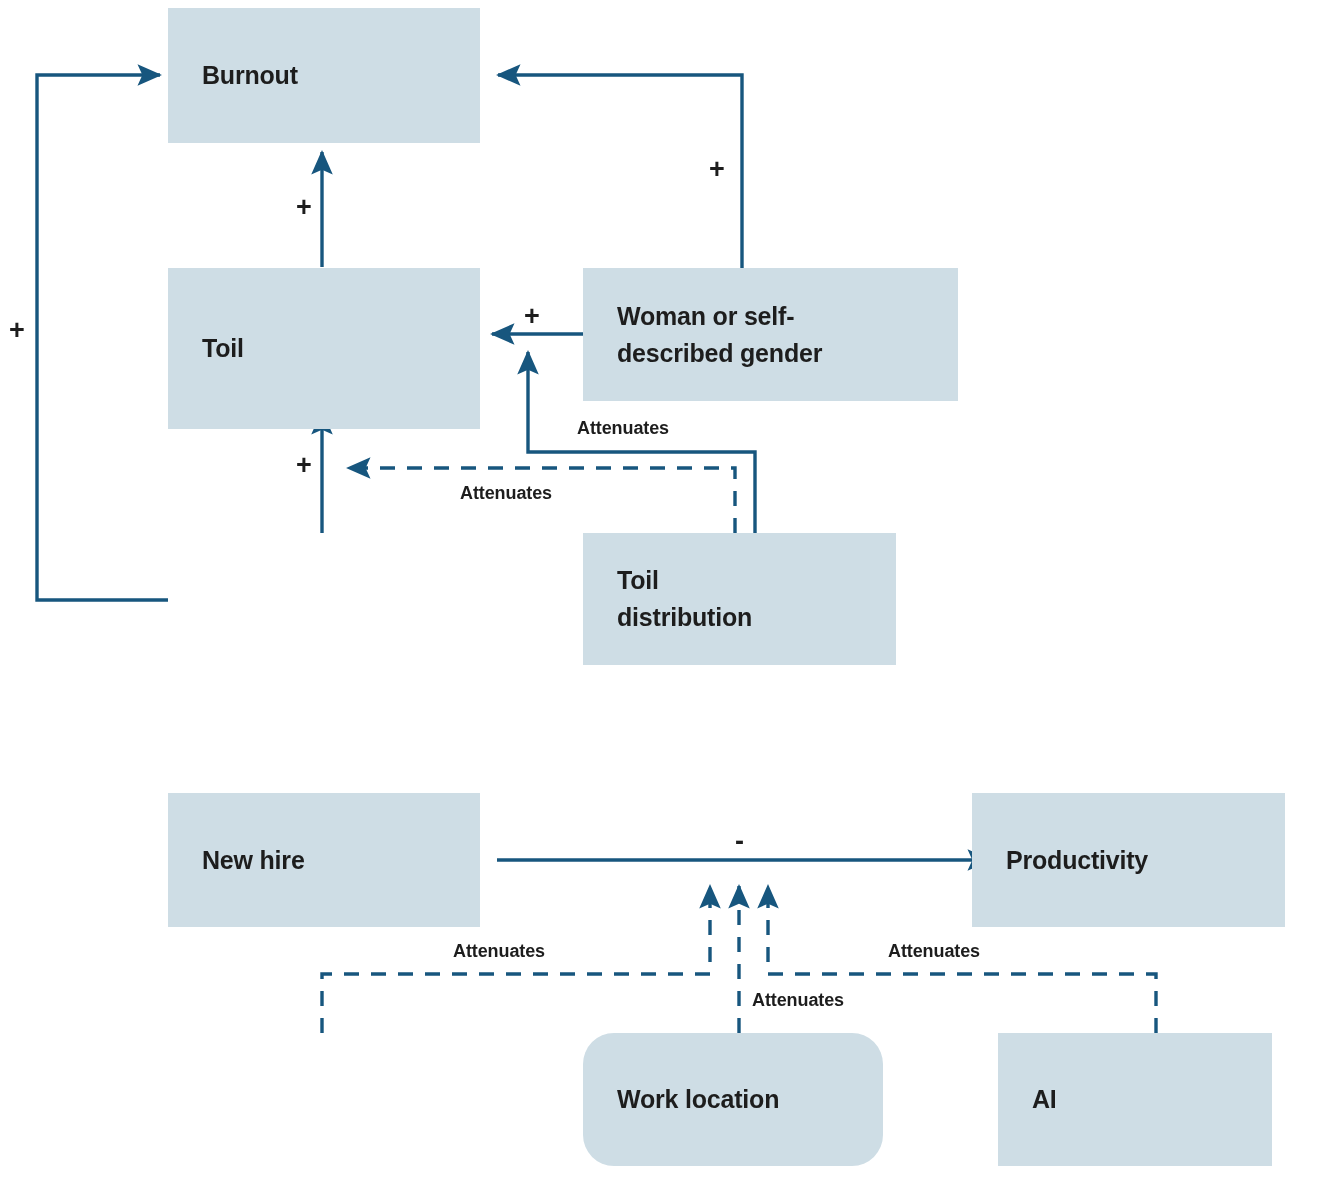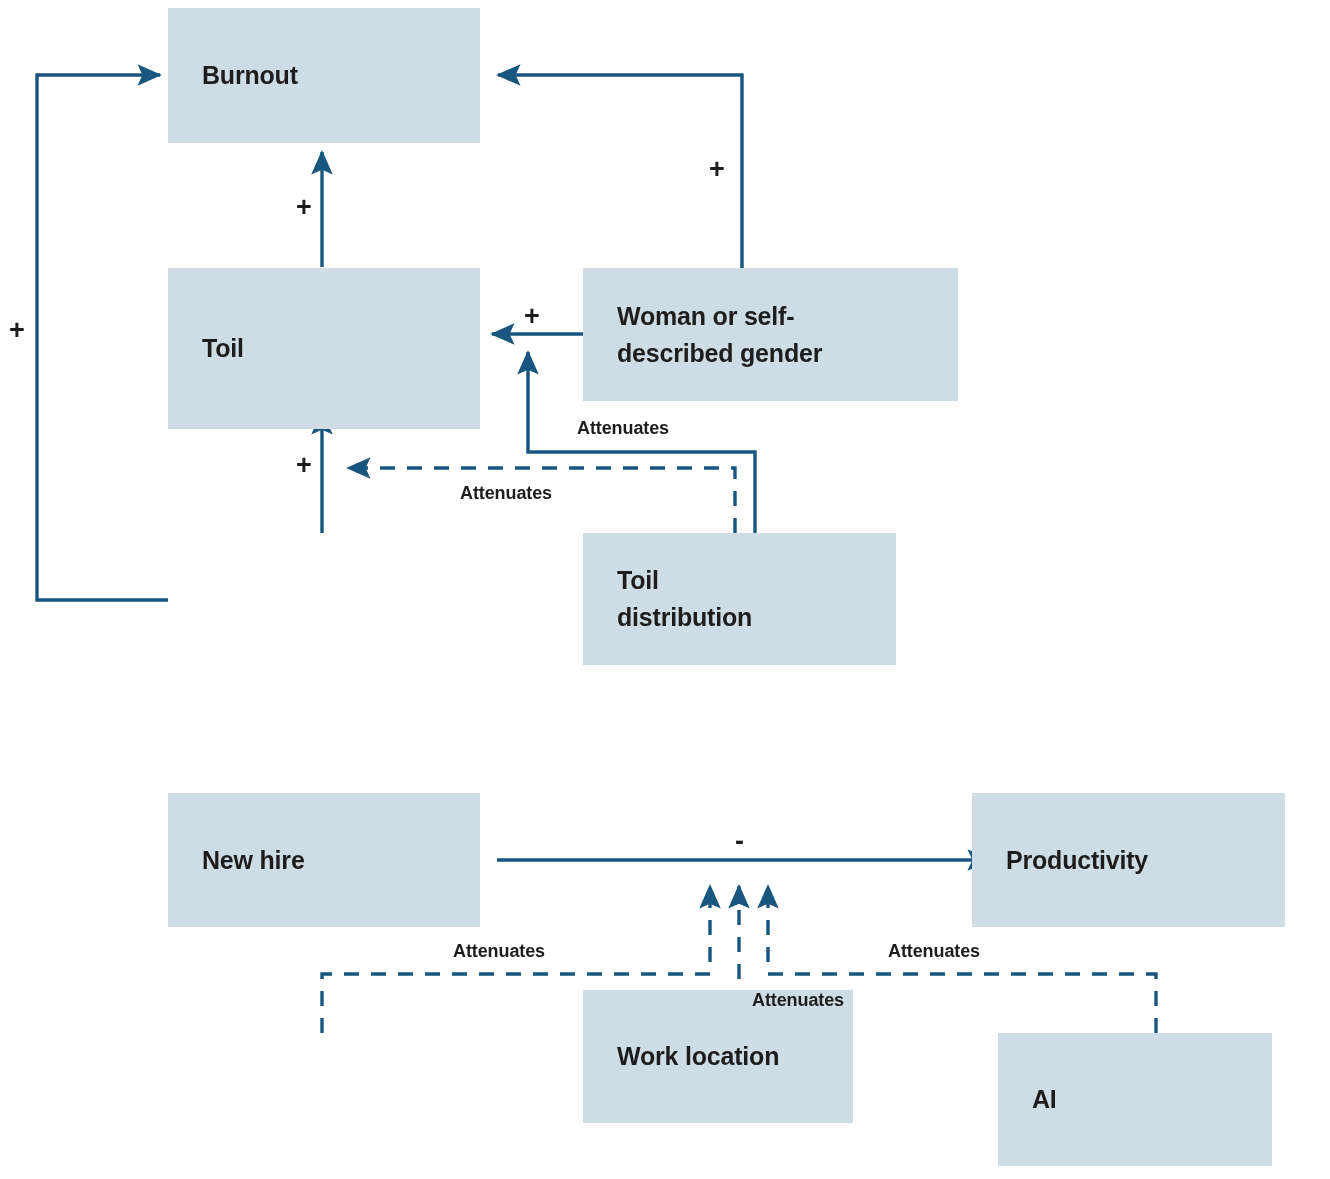--- a/index.html
+++ b/index.html
@@ -104,21 +104,21 @@
 
   <div class="node" style="left:168px; top:793px; width:312px; height:134px;">
     <span class="node-label">New hire</span>
   </div>
 
   <div class="node" style="left:972px; top:793px; width:313px; height:134px;">
     <span class="node-label">Productivity</span>
   </div>
 
 
-  <div class="node" style="left:583px; top:990px; width:270px; height:133px;">
+  <div class="node" style="left:583px; top:1033px; width:300px; height:133px;border-radius:31px;">
     <span class="node-label">Work location</span>
   </div>
 
   <div class="node" style="left:998px; top:1033px; width:274px; height:133px;">
     <span class="node-label">AI</span>
   </div>
 
   <span class="sign" style="left:9px; top:317px;">+</span>
 
   <span class="sign" style="left:296px; top:194px;">+</span>

